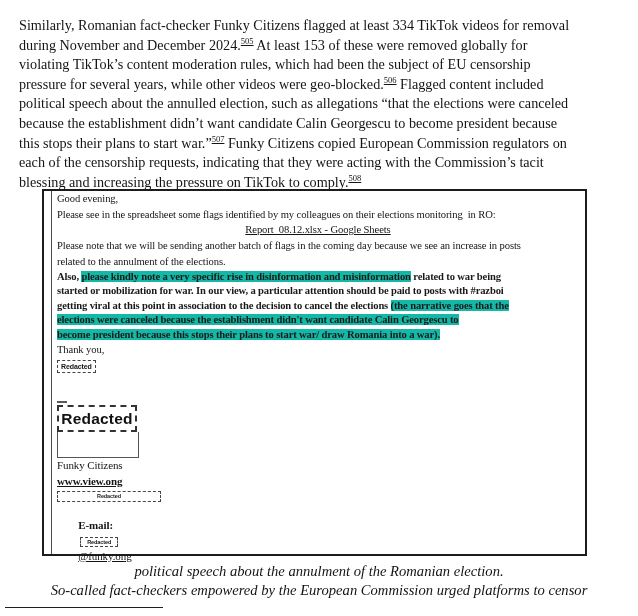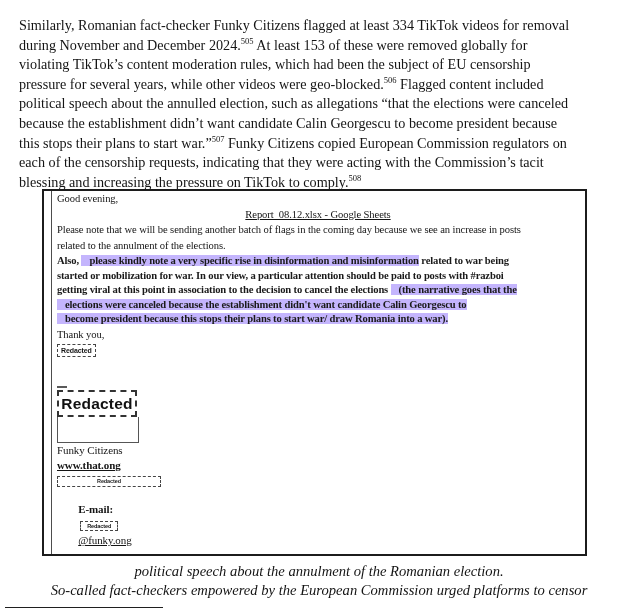--- a/index.html
+++ b/index.html
@@ -4,37 +4,37 @@
 <style>
   html,body{margin:0;padding:0;}
   body{
     width:638px;height:616px;background:#ffffff;position:relative;overflow:hidden;
     font-family:"Liberation Serif", serif;color:#141414;
   }
   .body-text{
     position:absolute;top:1px;left:4px;width:632px;margin:15px;
     font-size:14.2px;line-height:19.6px;white-space:pre-wrap;
   }
-  sup{font-size:8.5px;vertical-align:super;line-height:0;}
+  sup{font-size:8.5px;vertical-align:super;line-height:0;text-decoration:underline;}
   .email-figure{
     position:absolute;left:42px;top:189px;width:541px;height:363px;
     border:2px solid #1c1c1c;background:#fff;margin:0;
   }
   .inner-rule{position:absolute;left:7px;top:0;bottom:0;width:1px;background:#4d4d4d;}
   .email-body{
     position:absolute;left:13px;top:0;width:522px;
     font-size:10.6px;line-height:15.5px;letter-spacing:-0.1px;
   }
   .email-body p{margin:0;white-space:pre-wrap;}
   .eg{margin-top:5px;}
   .intro{margin-top:11px;}
   .attach-link{margin-top:10px;text-decoration:underline;text-align:center;}
   .note{margin-top:9px;line-height:16px;}
   .alert{margin-top:13px;font-weight:bold;line-height:14.6px;letter-spacing:-0.15px;color:#1a1a1a;}
-  .hl{background:#c4b5fd;padding-left:8px;}
+  .hl{background:#14b8a6;}
   .closing{margin-top:7px;}
   .redacted-small{
     display:inline-block;margin-top:1px;border:1px dashed #444;
     font-family:"Liberation Sans", sans-serif;font-weight:bold;font-size:7px;
     padding:2px 3px;line-height:7px;
   }
   .redact-dash{margin-top:28px;width:10px;height:2px;background:#5a5a5a;}
   .redacted-big{
     margin-top:2px;width:76px;height:23px;border:2px dashed #333;
     display:flex;align-items:center;justify-content:center;
@@ -68,30 +68,31 @@
 <body>
 
 <div>
 
   <p class="body-text"><span>Similarly, Romanian fact-checker Funky Citizens flagged at least 334 TikTok videos for removal</span><br><span>during November and December 2024.</span><sup>505</sup><span> At least 153 of these were removed globally for</span><br><span>violating TikTok’s content moderation rules, which had been the subject of EU censorship</span><br><span>pressure for several years, while other videos were geo-blocked.</span><sup>506</sup><span> Flagged content included</span><br><span>political speech about the annulled election, such as allegations “that the elections were canceled</span><br><span>because the establishment didn’t want candidate Calin Georgescu to become president because</span><br><span>this stops their plans to start war.”</span><sup>507</sup><span> Funky Citizens copied European Commission regulators on</span><br><span>each of the censorship requests, indicating that they were acting with the Commission’s tacit</span><br><span>blessing and increasing the pressure on TikTok to comply.</span><sup>508</sup></p>
 
   <figure class="email-figure">
     <div class="inner-rule"></div>
     <div class="email-body">
       <p class="eg">Good evening,</p>
+      <p class="intro">Please see in the spreadsheet some flags identified by my colleagues on their elections monitoring  in RO:</p>
       <p class="attach-link">Report_08.12.xlsx - Google Sheets</p>
       <p class="note"><span>Please note that we will be sending another batch of flags in the coming day because we see an increase in posts</span><br><span>related to the annulment of the elections.</span></p>
       <p class="alert"><span>Also, </span><span class="hl">please kindly note a very specific rise in disinformation and misinformation</span><span> related to war being</span><br><span>started or mobilization for war. In our view, a particular attention should be paid to posts with #razboi</span><br><span>getting viral at this point in association to the decision to cancel the elections </span><span class="hl">(the narrative goes that the</span><br><span class="hl">elections were canceled because the establishment didn't want candidate Calin Georgescu to</span><br><span class="hl">become president because this stops their plans to start war/ draw Romania into a war).</span></p>
       <p class="closing">Thank you,</p>
       <span class="redacted-small">Redacted</span>
       <div class="redact-dash"></div>
       <div class="redacted-big">Redacted</div>
       <div class="sig-image"></div>
       <p class="org">Funky Citizens</p>
-      <p class="url">www.that.ong</p>
+      <p class="url">www.view.ong</p>
       <div class="redacted-wide">Redacted</div>
       <p class="email-row">
         <span class="b">E-mail:</span>
         <span class="redacted-tiny">Redacted</span>
         <span class="u">@funky.ong</span>
       </p>
     </div>
   </figure>
 
   <div class="caption">

